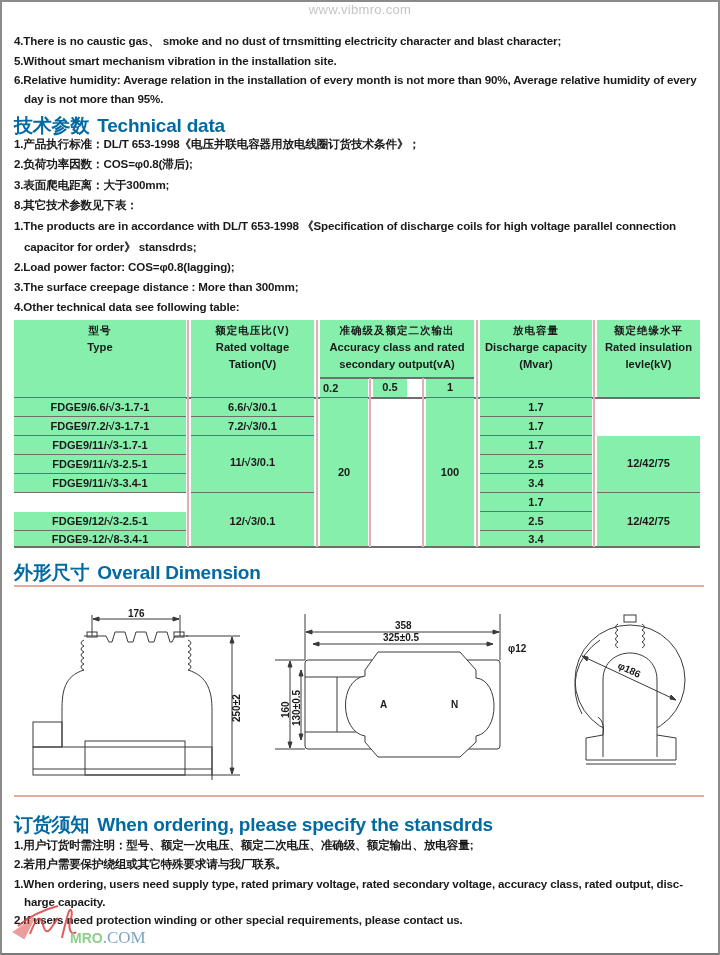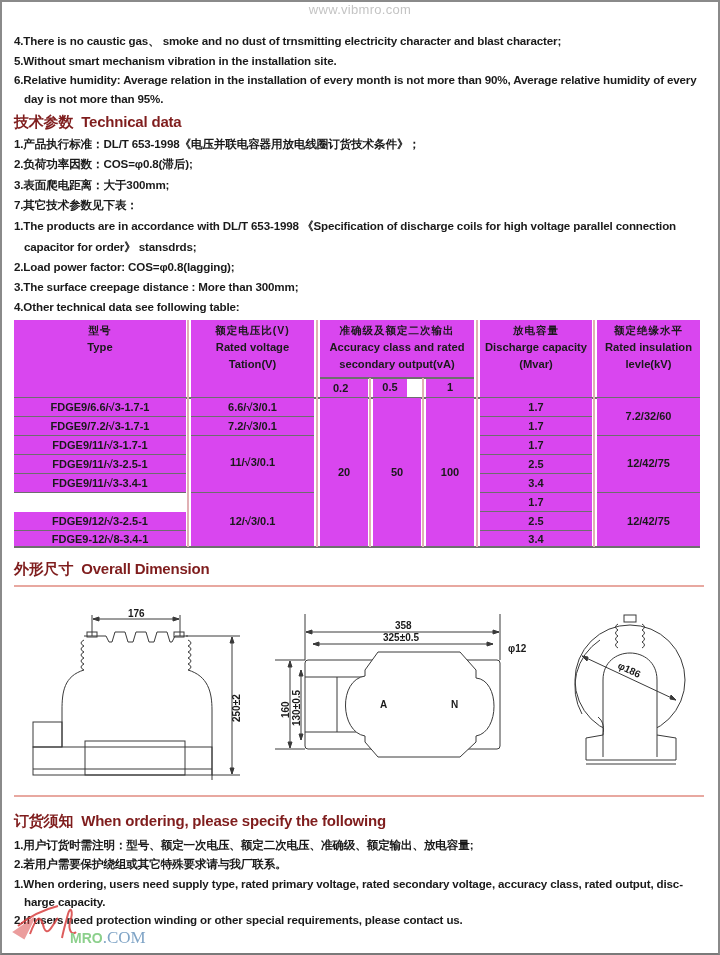--- a/index.html
+++ b/index.html
@@ -5,28 +5,28 @@
   html, body { margin: 0; padding: 0; background: #ffffff; }
   body { width: 720px; height: 955px; position: relative; overflow: hidden;
          font-family: "Liberation Sans", "DejaVu Sans", sans-serif; color: #1a1a1a; }
   .frame { position: absolute; left: 0; top: 0; width: 716px; height: 951px;
            border: 2px solid #8a8a8a; border-bottom-color: #7a7a7a; }
   .watermark-top { position: absolute; left: 0; width: 720px; top: 2px; text-align: center;
                    font-size: 13px; color: #c4c4c4; letter-spacing: 0.3px; }
   .line { position: absolute; left: 14px; font-size: 11.6px; font-weight: bold;
           letter-spacing: -0.15px; white-space: nowrap; color: #1a1a1a; }
   .line.indent { left: 24px; }
-  .heading { position: absolute; left: 14px; font-size: 15px; font-weight: bold;
-             color: #7f1d1d; white-space: nowrap; letter-spacing: -0.2px; }
+  .heading { position: absolute; left: 14px; font-size: 19px; font-weight: bold;
+             color: #0369a1; white-space: nowrap; letter-spacing: -0.2px; }
   .heading .en { margin-left: 8px; }
   .rule { position: absolute; left: 14px; width: 690px; height: 2px; background: #e8a8a0; }
 
   
   .tbl { position: absolute; left: 14px; top: 320px; width: 686px; height: 227px; }
-  .cell { position: absolute; background: #d946ef; text-align: center; font-size: 11px;
+  .cell { position: absolute; background: #86efac; text-align: center; font-size: 11px;
           font-weight: bold; color: #1a1a1a; box-sizing: border-box; }
   .cell.hdr { font-size: 11.2px; line-height: 17px; padding-top: 2px; }
   .cell.hdr .zh { font-size: 10.5px; letter-spacing: 1px; }
   .cell.row { line-height: 18px; border-bottom: 1.5px solid #6e6e6e; }
   .vsep { position: absolute; top: 0; width: 2px; height: 227px; background: #e0b0b4; }
   .hline { position: absolute; height: 1.5px; background: #6e6e6e; }
 
   .drawing { position: absolute; left: 0; top: 590px; width: 720px; height: 190px; }
   .logo { position: absolute; left: 10px; top: 898px; width: 170px; height: 50px; }
   .logo-text { position: absolute; left: 70px; top: 928px; font-family: "Liberation Serif", serif;
@@ -43,21 +43,21 @@
 <div class="line" style="top:54px">5.Without smart mechanism vibration in the installation site.</div>
 <div class="line" style="top:73px">6.Relative humidity: Average relation in the installation of every month is not more than 90%, Average relative humidity of every</div>
 <div class="line indent" style="top:92px">day is not more than 95%.</div>
 
 <div class="heading" style="top:113px">
   <span>技术参数</span><span class="en">Technical data</span>
 </div>
 <div class="line" style="top:137px">1.产品执行标准：DL/T 653-1998《电压并联电容器用放电线圈订货技术条件》；</div>
 <div class="line" style="top:157px">2.负荷功率因数：COS=φ0.8(滞后);</div>
 <div class="line" style="top:178px">3.表面爬电距离：大于300mm;</div>
-<div class="line" style="top:198px">7.其它技术参数见下表：</div>
+<div class="line" style="top:198px">8.其它技术参数见下表：</div>
 <div class="line" style="top:219px">1.The products are in accordance with DL/T 653-1998 《Specification of discharge coils for high voltage parallel connection</div>
 <div class="line indent" style="top:240px">capacitor for order》 stansdrds;</div>
 <div class="line" style="top:260px">2.Load power factor: COS=φ0.8(lagging);</div>
 <div class="line" style="top:280px">3.The surface creepage distance : More than 300mm;</div>
 <div class="line" style="top:300px">4.Other technical data see following table:</div>
 
 <div class="tbl">
 
   <div class="cell hdr" style="left:0;top:0;width:172px;height:78px">
     <div class="zh">型号</div>
@@ -66,21 +66,21 @@
   <div class="cell hdr" style="left:177px;top:0;width:123px;height:78px">
     <div class="zh">额定电压比(V)</div>
     <div>Rated voltage</div>
     <div>Tation(V)</div>
   </div>
   <div class="cell hdr" style="left:306px;top:0;width:154px;height:58px">
     <div class="zh">准确级及额定二次输出</div>
     <div>Accuracy class and rated</div>
     <div>secondary output(vA)</div>
   </div>
-  <div class="cell" style="left:306px;top:59px;width:48px;height:19px;line-height:19px;text-align:left;padding-left:13px">0.2</div>
+  <div class="cell" style="left:306px;top:59px;width:48px;height:19px;line-height:19px;text-align:left;padding-left:3px">0.2</div>
   <div class="cell" style="left:359px;top:59px;width:34px;height:19px;line-height:17px">0.5</div>
   <div class="cell" style="left:412px;top:59px;width:48px;height:19px;line-height:17px">1</div>
   <div class="cell hdr" style="left:466px;top:0;width:112px;height:78px">
     <div class="zh">放电容量</div>
     <div>Discharge capacity</div>
     <div>(Mvar)</div>
   </div>
   <div class="cell hdr" style="left:583px;top:0;width:103px;height:78px">
     <div class="zh">额定绝缘水平</div>
     <div>Rated insulation</div>
@@ -97,33 +97,31 @@
   <div class="cell row" style="left:0;top:154px;width:172px;height:19px">FDGE9/11/√3-3.4-1</div>
   <div class="cell row" style="left:0;top:192px;width:172px;height:19px">FDGE9/12/√3-2.5-1</div>
   <div class="cell row" style="left:0;top:211px;width:172px;height:16px;line-height:16px">FDGE9-12/√8-3.4-1</div>
 
   <div class="cell row" style="left:177px;top:78px;width:123px;height:19px">6.6/√3/0.1</div>
   <div class="cell row" style="left:177px;top:97px;width:123px;height:19px">7.2/√3/0.1</div>
   <div class="cell row" style="left:177px;top:116px;width:123px;height:57px;line-height:52px">11/√3/0.1</div>
   <div class="cell" style="left:177px;top:173px;width:123px;height:54px;line-height:56px">12/√3/0.1</div>
 
   <div class="cell" style="left:306px;top:78px;width:48px;height:149px;line-height:149px">20</div>
-  <div class="cell" style="left:359px;top:78px;width:48px;height:149px;line-height:149px">50</div>
   <div class="cell" style="left:412px;top:78px;width:48px;height:149px;line-height:149px">100</div>
 
   <div class="cell row" style="left:466px;top:78px;width:112px;height:19px">1.7</div>
   <div class="cell row" style="left:466px;top:97px;width:112px;height:19px">1.7</div>
   <div class="cell row" style="left:466px;top:116px;width:112px;height:19px">1.7</div>
   <div class="cell row" style="left:466px;top:135px;width:112px;height:19px">2.5</div>
   <div class="cell row" style="left:466px;top:154px;width:112px;height:19px">3.4</div>
   <div class="cell row" style="left:466px;top:173px;width:112px;height:19px">1.7</div>
   <div class="cell row" style="left:466px;top:192px;width:112px;height:19px">2.5</div>
   <div class="cell" style="left:466px;top:211px;width:112px;height:16px;line-height:16px">3.4</div>
 
-  <div class="cell row" style="left:583px;top:78px;width:103px;height:38px;line-height:36px">7.2/32/60</div>
   <div class="cell row" style="left:583px;top:116px;width:103px;height:57px;line-height:54px">12/42/75</div>
   <div class="cell" style="left:583px;top:173px;width:103px;height:54px;line-height:56px">12/42/75</div>
 
   <div class="hline" style="left:0;top:226px;width:686px;height:2px"></div>
 
   <div class="vsep" style="left:173px"></div>
   <div class="vsep" style="left:302px"></div>
   <div class="vsep" style="left:355px;top:58px;height:169px"></div>
   <div class="vsep" style="left:408px;top:58px;height:169px"></div>
   <div class="vsep" style="left:462px"></div>
@@ -213,21 +211,21 @@
     <text x="0" y="0" transform="translate(300,726) rotate(-90)">130±0.5</text>
     <text x="380" y="708">A</text>
     <text x="451" y="708">N</text>
     <text x="0" y="0" transform="translate(617,668) rotate(25)">φ186</text>
   </g>
 </svg>
 
 <div class="rule" style="top:795px"></div>
 
 <div class="heading" style="top:812px">
-  <span>订货须知</span><span class="en">When ordering, please specify the following</span>
+  <span>订货须知</span><span class="en">When ordering, please specify the stansdrds</span>
 </div>
 <div class="line" style="top:838px">1.用户订货时需注明：型号、额定一次电压、额定二次电压、准确级、额定输出、放电容量;</div>
 <div class="line" style="top:857px">2.若用户需要保护绕组或其它特殊要求请与我厂联系。</div>
 <div class="line" style="top:877px">1.When ordering, users need supply type, rated primary voltage, rated secondary voltage, accuracy class, rated output, disc-</div>
 <div class="line indent" style="top:895px">harge capacity.</div>
 <div class="line" style="top:913px">2.If users need protection winding or other special requirements, please contact us.</div>
 
 <svg class="logo" viewBox="0 0 170 50">
   <g fill="none" stroke="#d84040" stroke-width="2" opacity="0.85">
     <path d="M8,28 C20,18 32,12 48,8"></path>

